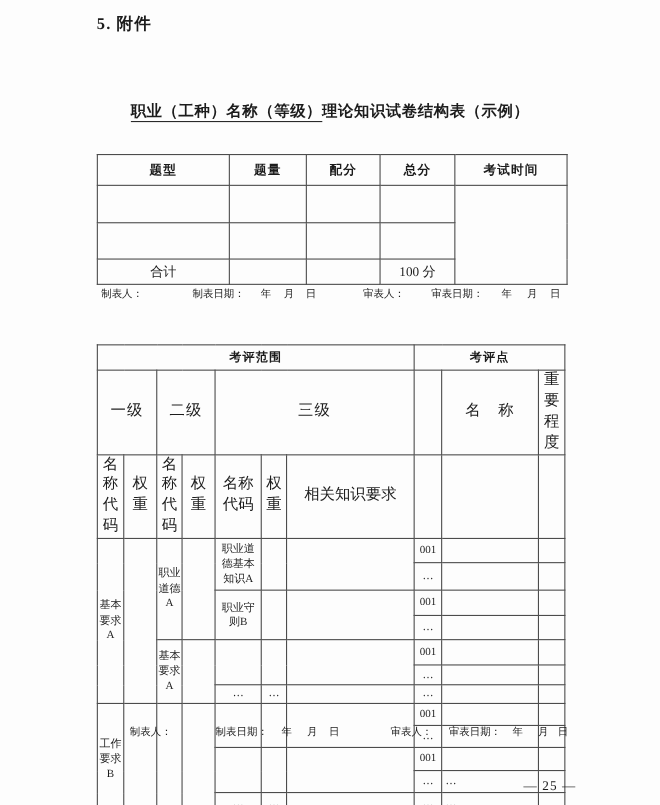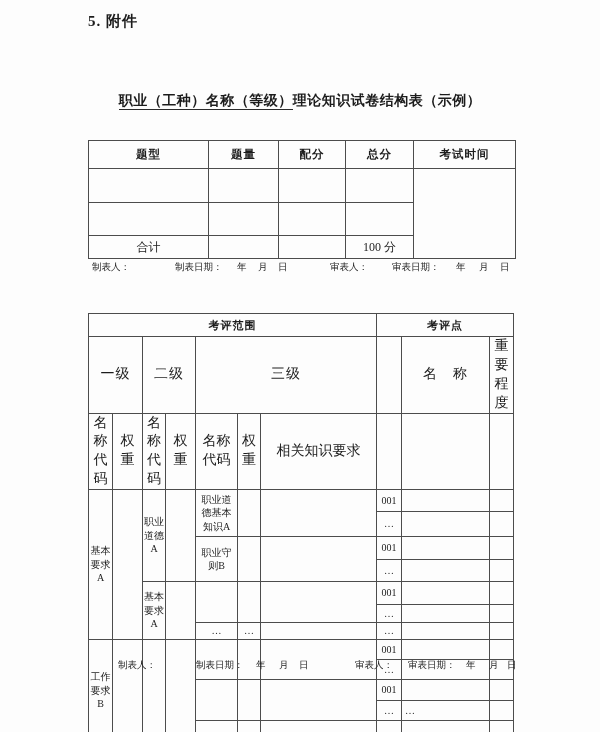--- a/index.html
+++ b/index.html
@@ -243,14 +243,15 @@
     <span class="f2-y1">年</span>
     <span class="f2-m1">月</span>
     <span class="f2-d1">日</span>
     <span class="f2-rev">审表人：</span>
     <span class="f2-rdate">审表日期：</span>
     <span class="f2-y2">年</span>
     <span class="f2-m2">月</span>
     <span class="f2-d2">日</span>
   </div>
 
+  <div class="page-num">— 25 —</div>
 
 </div>
 
 </body></html>

